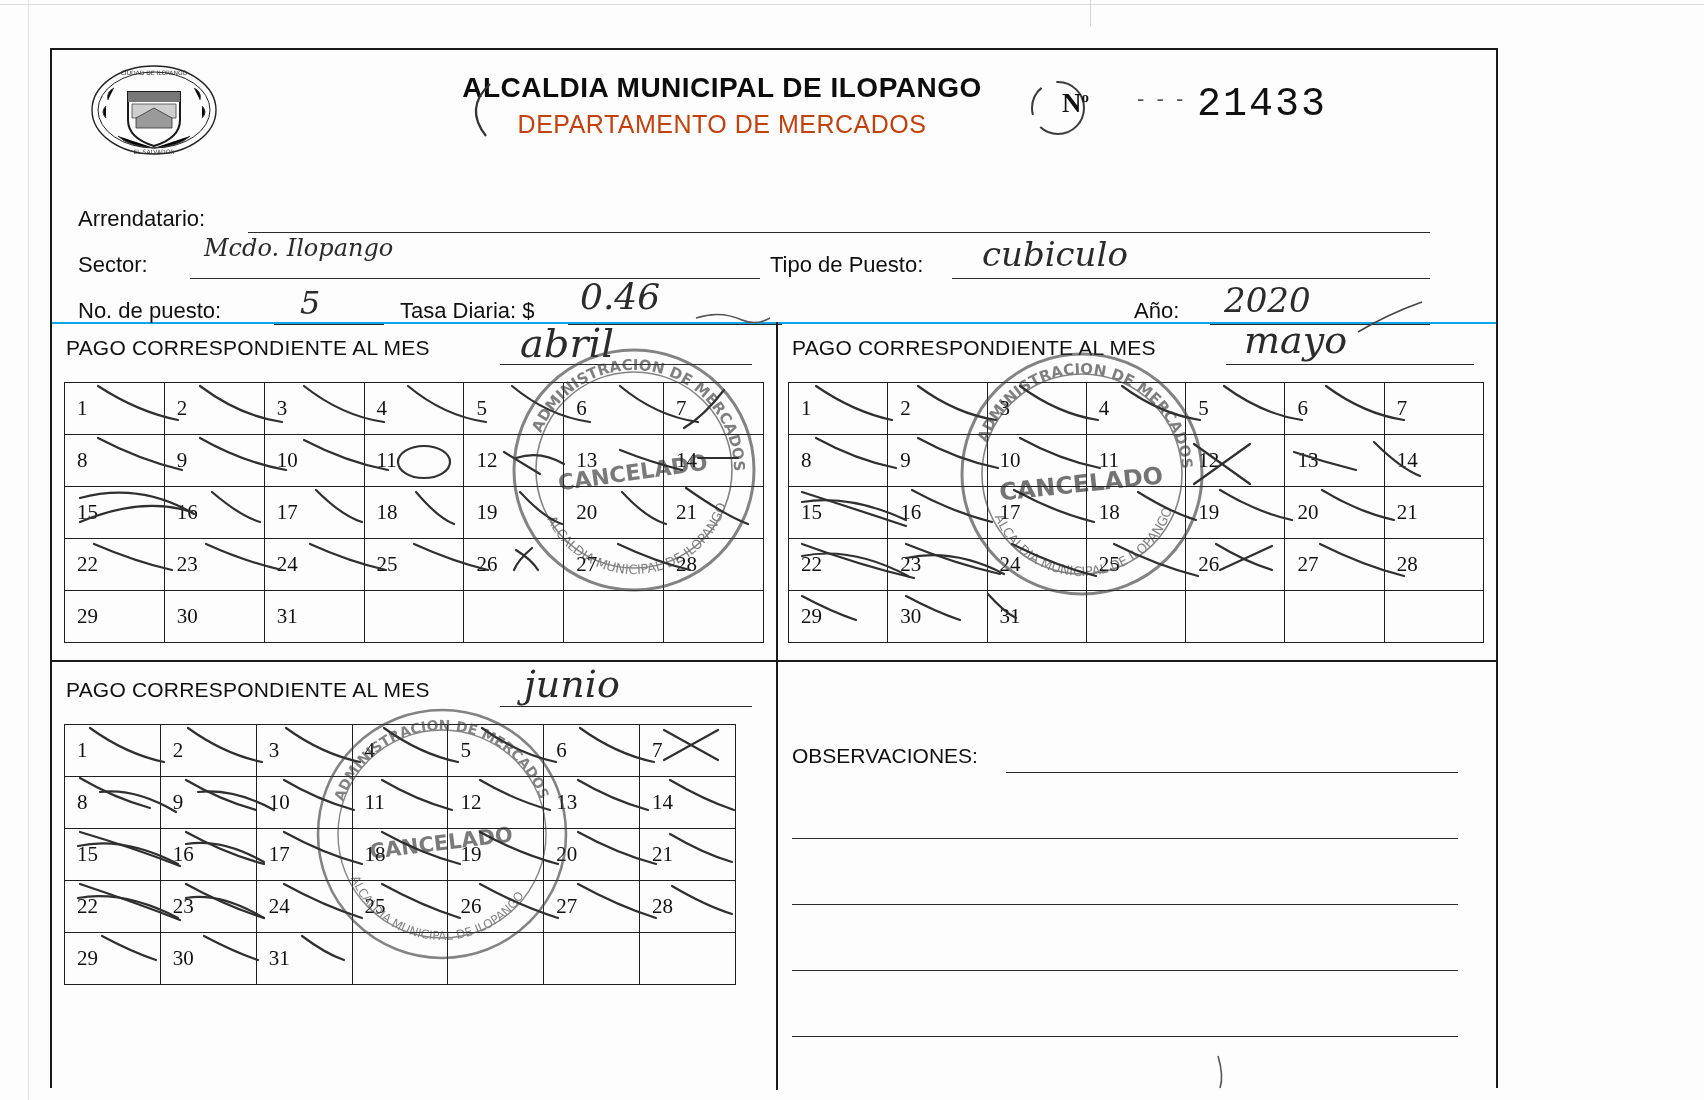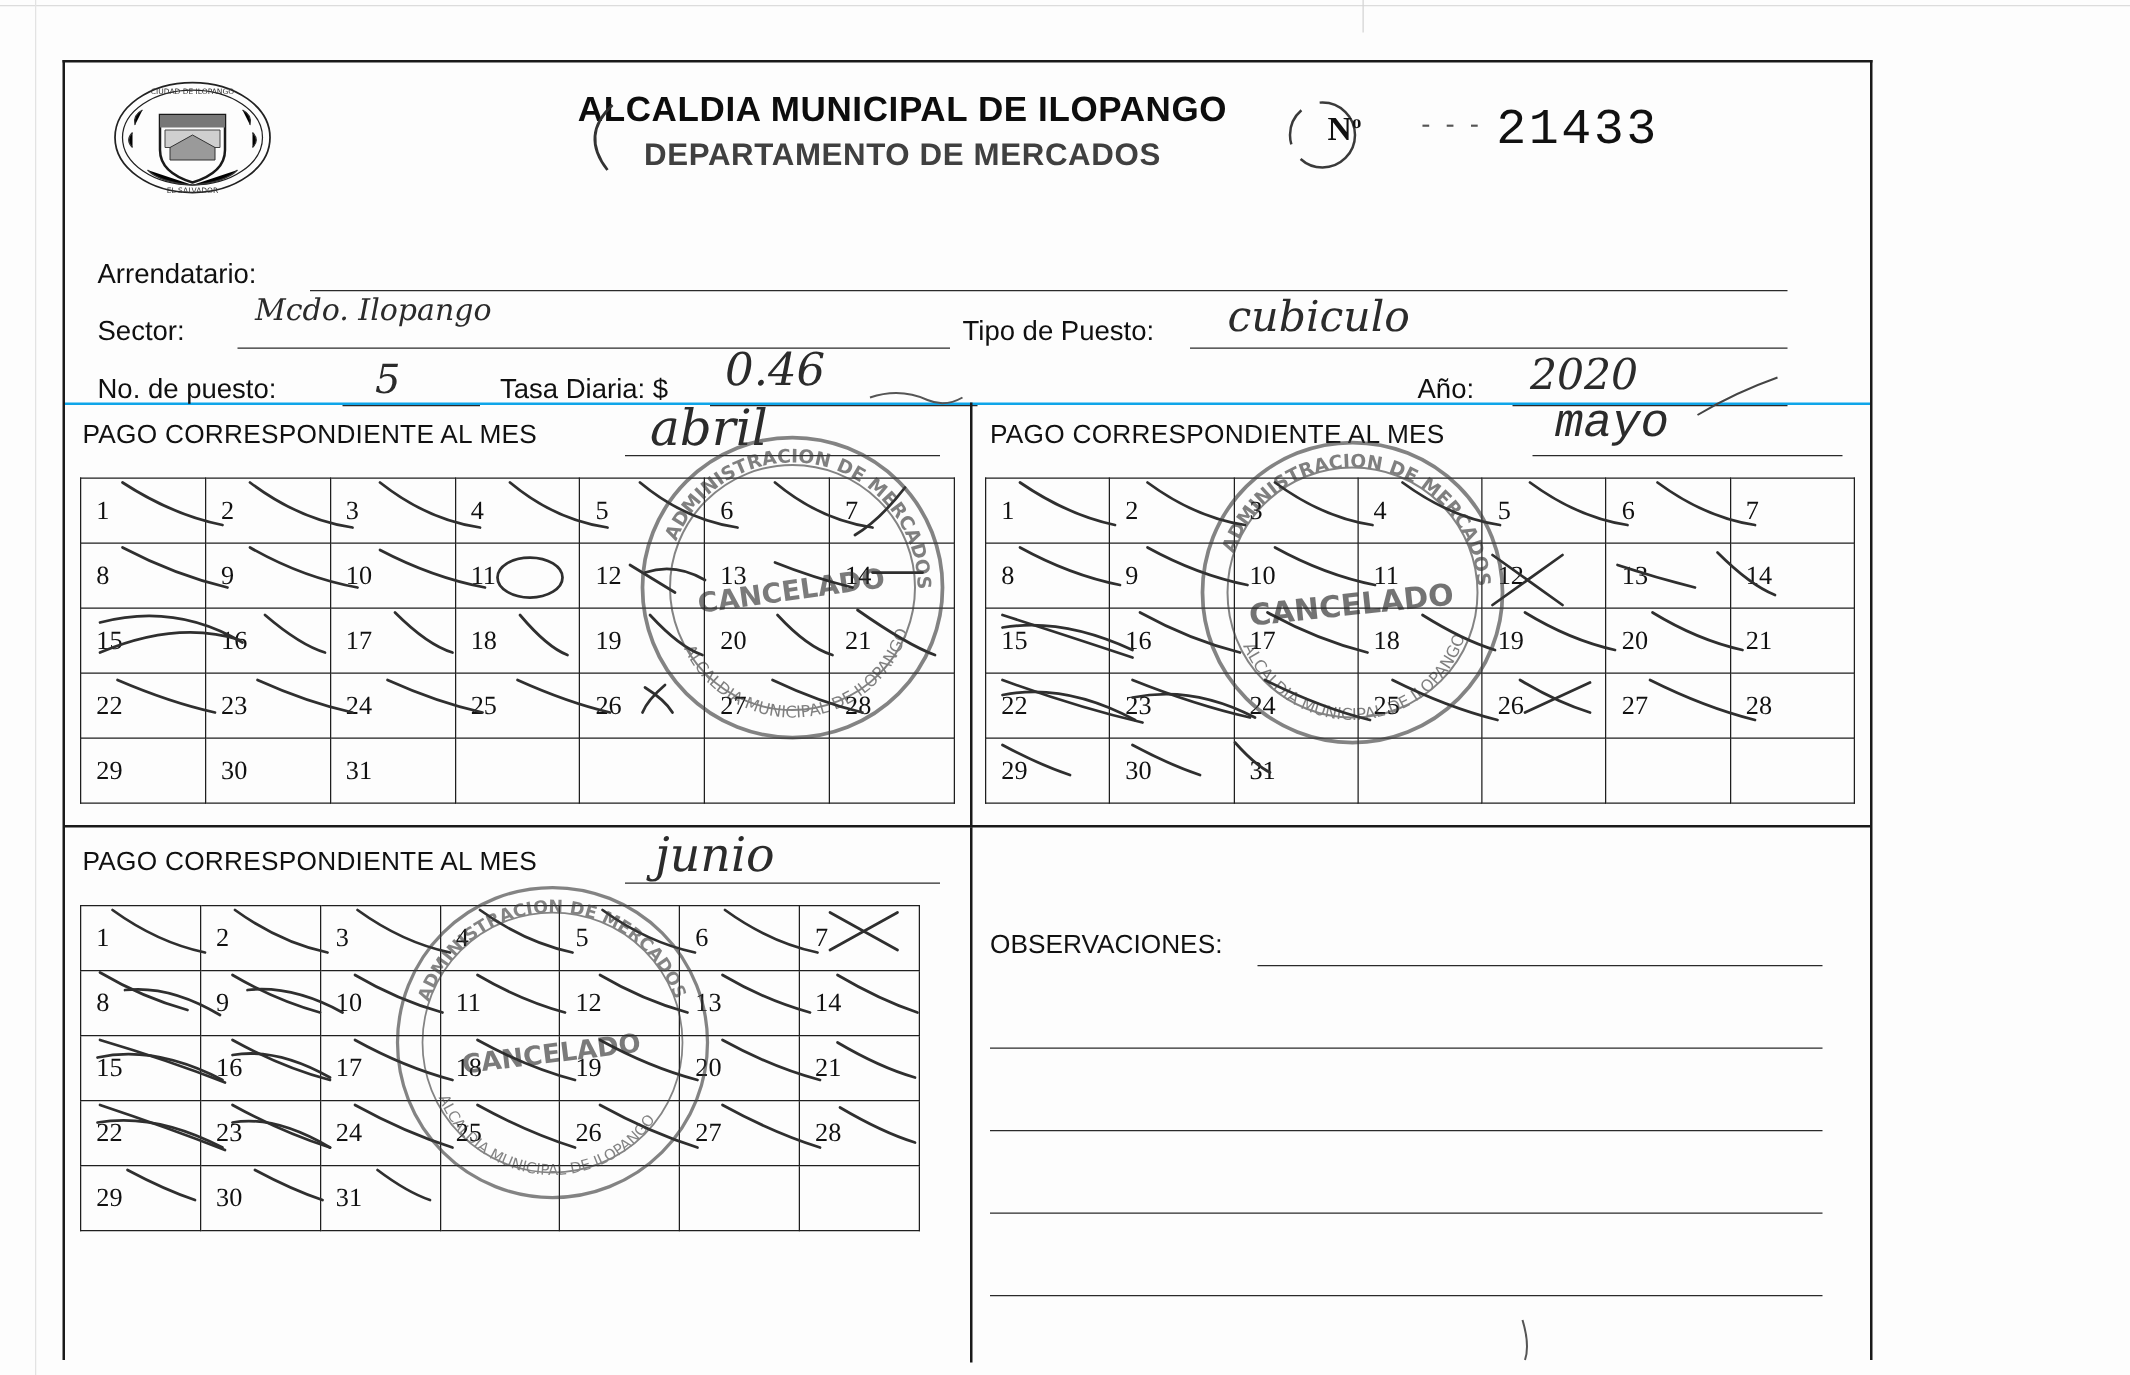--- a/index.html
+++ b/index.html
@@ -72,24 +72,24 @@
   }
   .title-main {
     font-size: 28px;
     font-weight: bold;
     letter-spacing: 0.5px;
     color: #0d0d0d;
     white-space: nowrap;
   }
   .title-sub {
     font-size: 25px;
-    font-weight: bold;
+    font-weight: normal;
     letter-spacing: 0.5px;
     margin-top: 6px;
-    color: #404040;
+    color: #c2410c;
   }
   .folio-label {
     position: absolute;
     left: 1010px; top: 38px;
     font-size: 27px;
     font-weight: bold;
     font-family: "Liberation Serif", serif;
   }
   .folio-label sup { font-size: 15px; }
   .folio-number {
@@ -382,21 +382,21 @@
       </svg>
     </div>
 
     <div class="divider-v" style="left:724px; top:272px; height:340px;"></div>
 
     <div class="divider-h" style="left:0; top:610px; width:1444px;"></div>
 
     <div class="panel" style="left:726px; top:272px; width:718px; height:340px;">
       <div class="panel-title" style="left:14px; top:14px;">PAGO CORRESPONDIENTE AL MES</div>
       <div class="panel-title-line" style="left:448px; top:42px; width:248px;"></div>
-      <div class="hand" style="left:466px; top:-4px; font-size:38px;font-family:Liberation Mono, monospace;">mayo</div>
+      <div class="hand" style="left:466px; top:-4px; font-size:38px;">mayo</div>
 
       <table class="days" style="left:10px; top:60px; width:696px;">
         <tbody>
             <tr>
           <td>1</td>
           <td>2</td>
           <td>3</td>
           <td>4</td>
           <td>5</td>
           <td>6</td>

